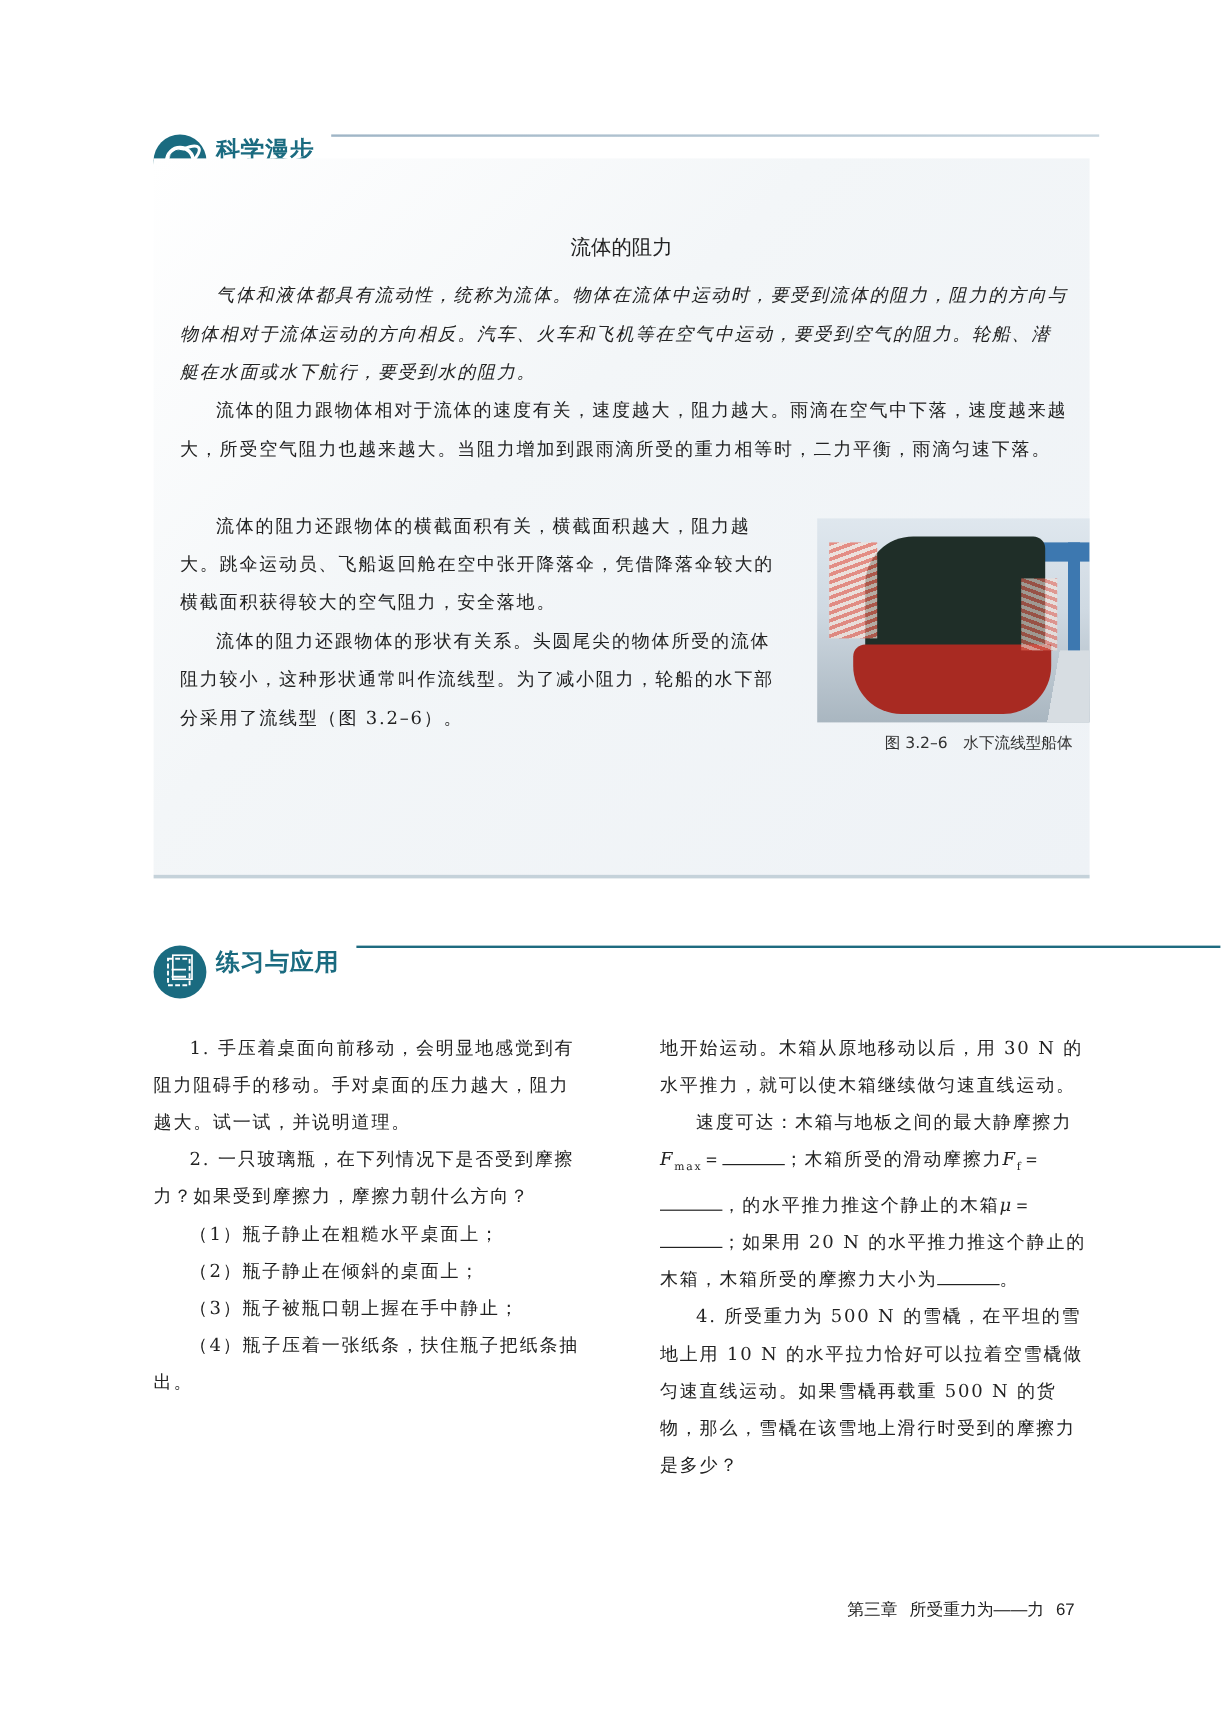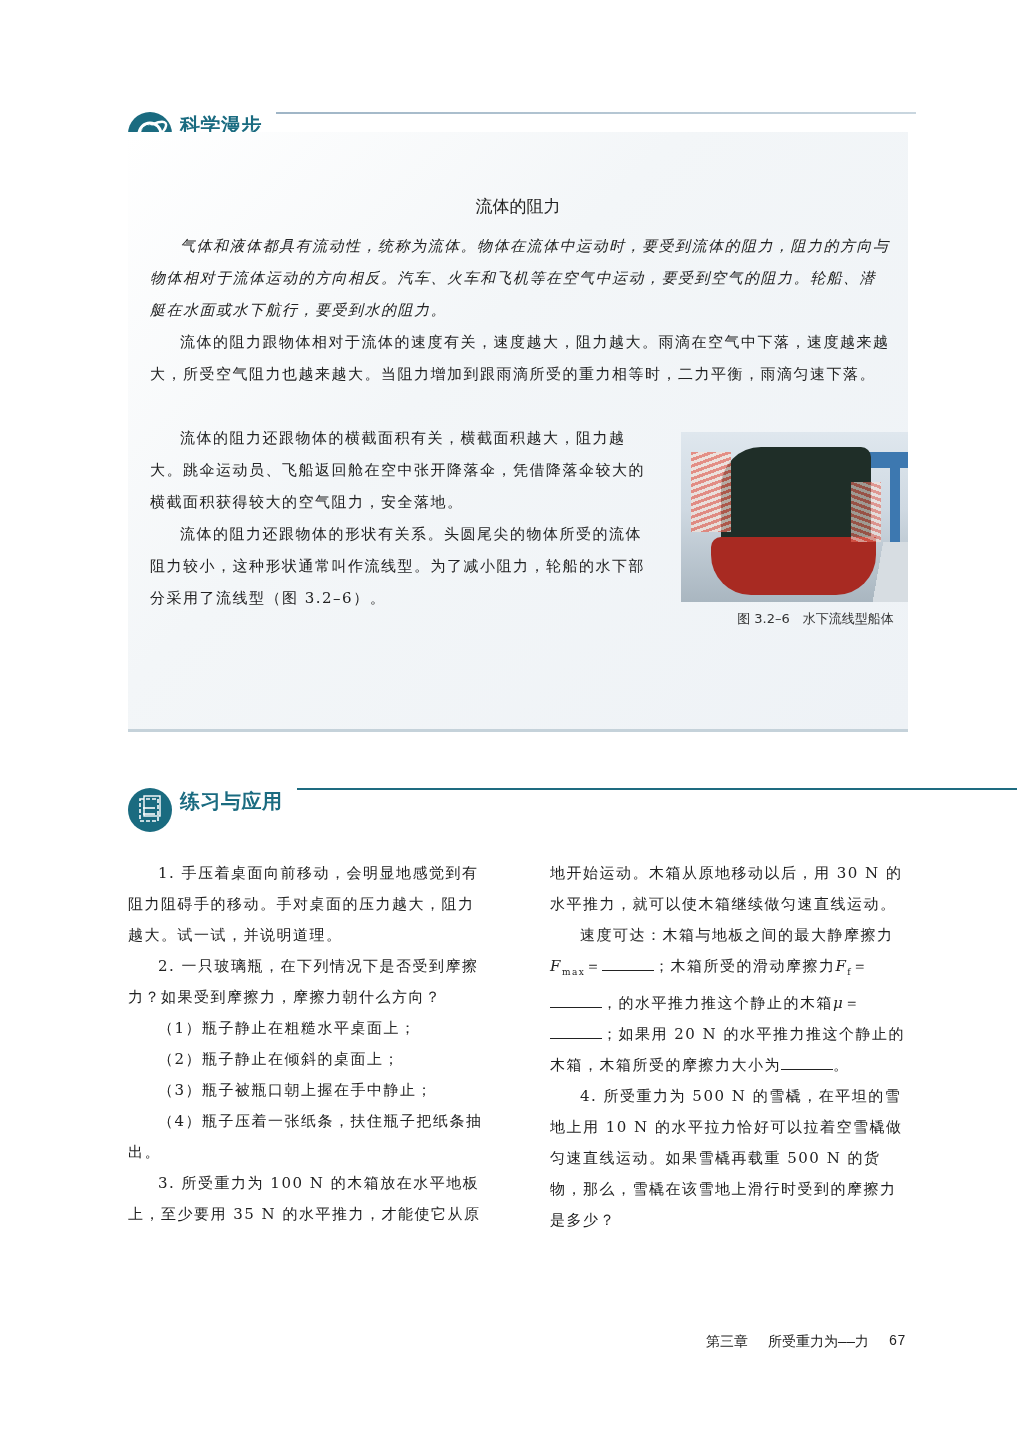--- a/index.html
+++ b/index.html
@@ -42,21 +42,21 @@
   .caption { position:absolute; left:574px; top:478px; width:227px; text-align:center; font-family:"DejaVu Sans","Liberation Sans",sans-serif; font-size:13px; color:#333; }
 
   .col { position:absolute; top:858px; width:362px; font-size:15px; line-height:31px; letter-spacing:1.5px; color:#222; }
   .col p { margin:0; }
   #colL { left:128px; }
   #colR { left:550px; }
   .blank { display:inline-block; width:52px; border-bottom:1px solid #222; height:1em; vertical-align:baseline; }
   i.var { font-style:italic; font-family:"DejaVu Serif","Liberation Serif",serif; }
   sub { font-size:9px; }
 
-  .footer { position:absolute; top:1333px; left:706px; font-family:Liberation Mono, monospace; font-size:14px; color:#222; display:flex; gap:20px; }
+  .footer { position:absolute; top:1333px; left:706px; font-family:Liberation Sans, sans-serif; font-size:14px; color:#222; display:flex; gap:10px; }
 </style>
 </head>
 <body>
 
 <div class="sec-head" id="h1">
   <div class="sec-icon">
     <svg width="44" height="44" viewBox="0 0 44 44">
       <circle cx="22" cy="22" r="11" fill="none" stroke="#ffffff" stroke-width="3"></circle>
       <ellipse cx="22" cy="22" rx="19" ry="7" fill="none" stroke="#ffffff" stroke-width="2.5" transform="rotate(-35 22 22)"></ellipse>
       <circle cx="22" cy="22" r="9" fill="#1a6b80"></circle>
@@ -99,21 +99,20 @@
   <div class="sec-rule"></div>
 </div>
 
 <div class="col" id="colL">
   <p class="ind">1. 手压着桌面向前移动，会明显地感觉到有阻力阻碍手的移动。手对桌面的压力越大，阻力越大。试一试，并说明道理。</p>
   <p class="ind">2. 一只玻璃瓶，在下列情况下是否受到摩擦力？如果受到摩擦力，摩擦力朝什么方向？</p>
   <p class="ind">（1）瓶子静止在粗糙水平桌面上；</p>
   <p class="ind">（2）瓶子静止在倾斜的桌面上；</p>
   <p class="ind">（3）瓶子被瓶口朝上握在手中静止；</p>
   <p class="ind">（4）瓶子压着一张纸条，扶住瓶子把纸条抽出。</p>
-  <p class="ind">3. 所受重力为 100 N 的木箱放在水平地板上，至少要用 35 N 的水平推力，才能使它从原</p>
 </div>
 
 <div class="col" id="colR">
   <p>地开始运动。木箱从原地移动以后，用 30 N 的水平推力，就可以使木箱继续做匀速直线运动。</p>
   <p class="ind">
     <span>速度可达：木箱与地板之间的最大静摩擦力</span><i class="var">F</i><sub>max</sub><span>＝</span><span class="blank"></span><span>；木箱所受的滑动摩擦力</span><i class="var">F</i><sub>f</sub><span>＝</span><span class="blank"></span><span>，的水平推力推这个静止的木箱</span><i class="var">μ</i><span>＝</span><span class="blank"></span><span>；如果用 20 N 的水平推力推这个静止的木箱，木箱所受的摩擦力大小为</span><span class="blank"></span><span>。</span>
   </p>
   <p class="ind">4. 所受重力为 500 N 的雪橇，在平坦的雪地上用 10 N 的水平拉力恰好可以拉着空雪橇做匀速直线运动。如果雪橇再载重 500 N 的货物，那么，雪橇在该雪地上滑行时受到的摩擦力是多少？</p>
 </div>
 

